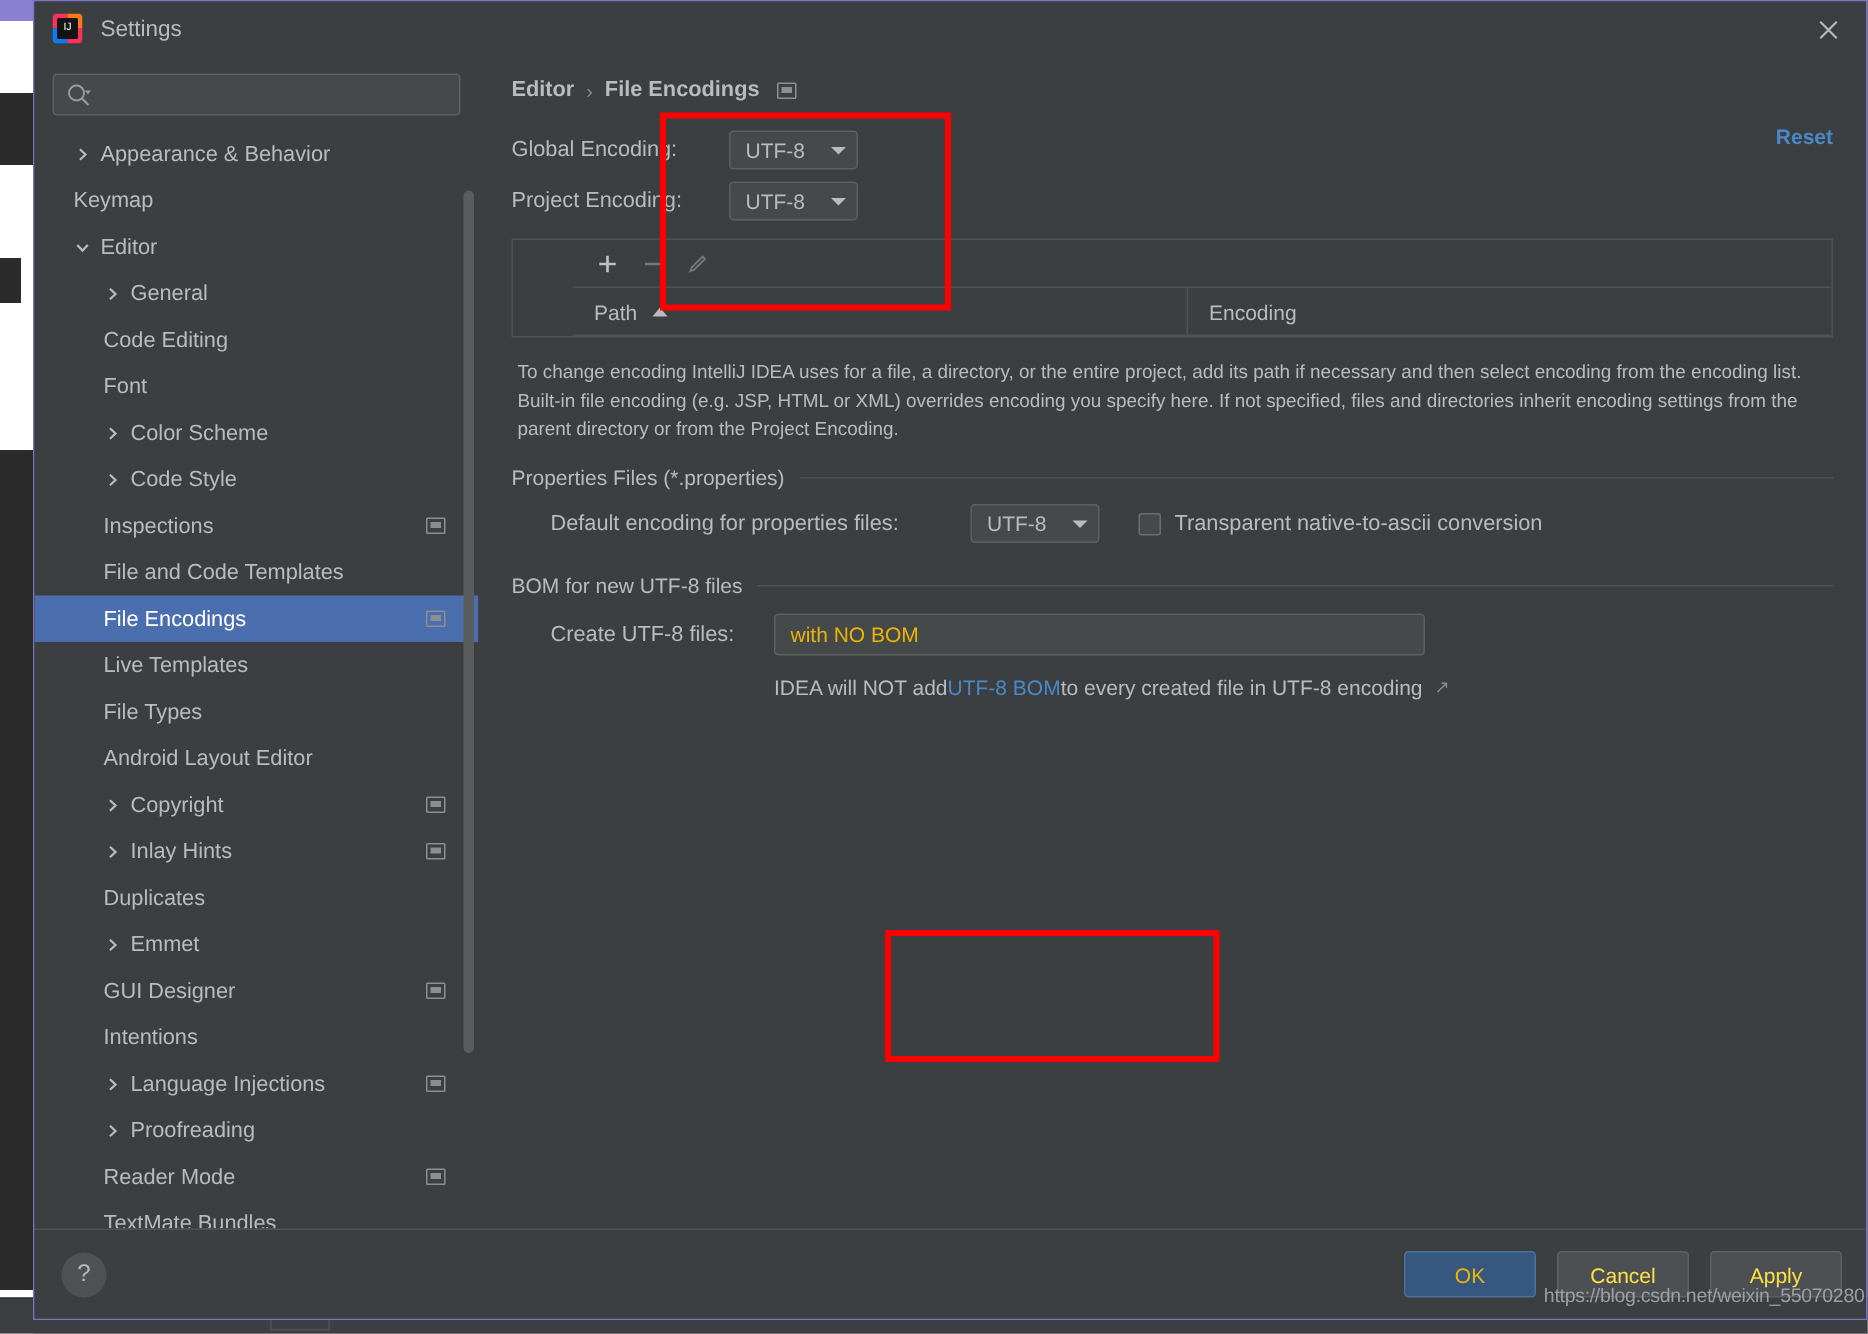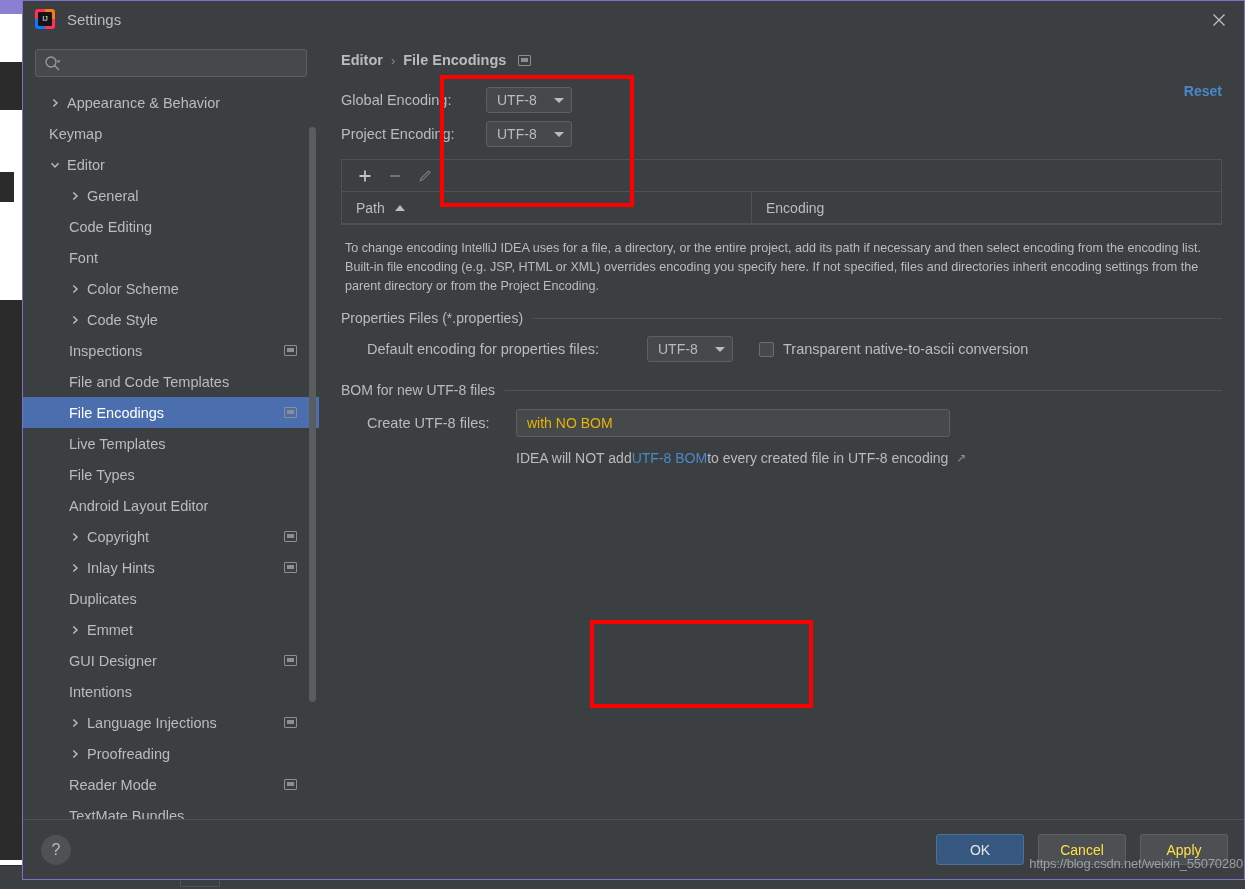--- a/index.html
+++ b/index.html
@@ -102,21 +102,21 @@
   .field-row { display:flex; align-items:center; height:34px; }
   .field-label { color:#bbbbbb; font-size:14.5px; width:145px; flex:none; }
   .combo {
     height:26px; min-width:86px; background:#45494a; border:1px solid #5e6060; border-radius:3px;
     display:flex; align-items:center; justify-content:space-between; padding:0 7px 0 10px;
     color:#bbbbbb; font-size:14px; cursor:pointer; gap:8px;
   }
   .combo .caret { width:0;height:0;border-left:5px solid transparent;border-right:5px solid transparent;border-top:5px solid #bbbbbb;}
 
   
-  .table-wrap { margin-top:8px; border:1px solid #4e5254; background:#3c3f41; }
+  .table-wrap { margin-top:8px; border:1px solid #4e5254; background:#3c3f41;padding-left:40px; }
   .tbl-toolbar { height:32px; display:flex; align-items:center; gap:12px; padding-left:14px; border-bottom:1px solid #4e5254;}
   .tb-btn { width:18px;height:18px;display:flex;align-items:center;justify-content:center;cursor:pointer;}
   .tbl-head { height:32px; display:flex; border-bottom:1px solid #4e5254; }
   .th { display:flex; align-items:center; color:#bbbbbb; font-size:14px; padding-left:14px; position:relative;}
   .th.path { width:410px; border-right:1px solid #4e5254;}
   .th .sortarrow { margin-left:10px; width:0;height:0;border-left:5px solid transparent;border-right:5px solid transparent;border-bottom:6px solid #bbbbbb;}
   .tbl-body { height:296px; display:flex; align-items:center; justify-content:center; color:#787b7d; font-size:14.5px;}
 
   .helptext { margin-top:14px; color:#bbbbbb; font-size:12.6px; line-height:19px; padding:0 4px;}
 
@@ -142,21 +142,21 @@
   }
   .help-btn {
     width:30px;height:30px;border-radius:50%;background:#4e5254;color:#bbbbbb;
     display:flex;align-items:center;justify-content:center;font-size:16px;cursor:pointer;
   }
   .footer-actions { margin-left:auto; display:flex; gap:14px; }
   .btn {
     min-width:88px;height:31px;border-radius:3px;border:1px solid #5e6060;background:#4c5052;
     color:#fde047;font-size:14px;display:flex;align-items:center;justify-content:center;cursor:pointer;
   }
-  .btn.primary { background:#365880; border-color:#4c7099; color:#e5e5e5; }
+  .btn.primary { background:#365880; border-color:#4c7099; color:#eab308; }
 
   .watermark {
     position:absolute; right:2px; bottom:18px; color:#9aa0a6; font-size:13px;
     font-family:"Liberation Sans", sans-serif; letter-spacing:-0.2px;
   }
 
   
   .redbox { position:absolute; border:4px solid #ff0000; pointer-events:none; z-index:50; }
 </style>
 </head>

